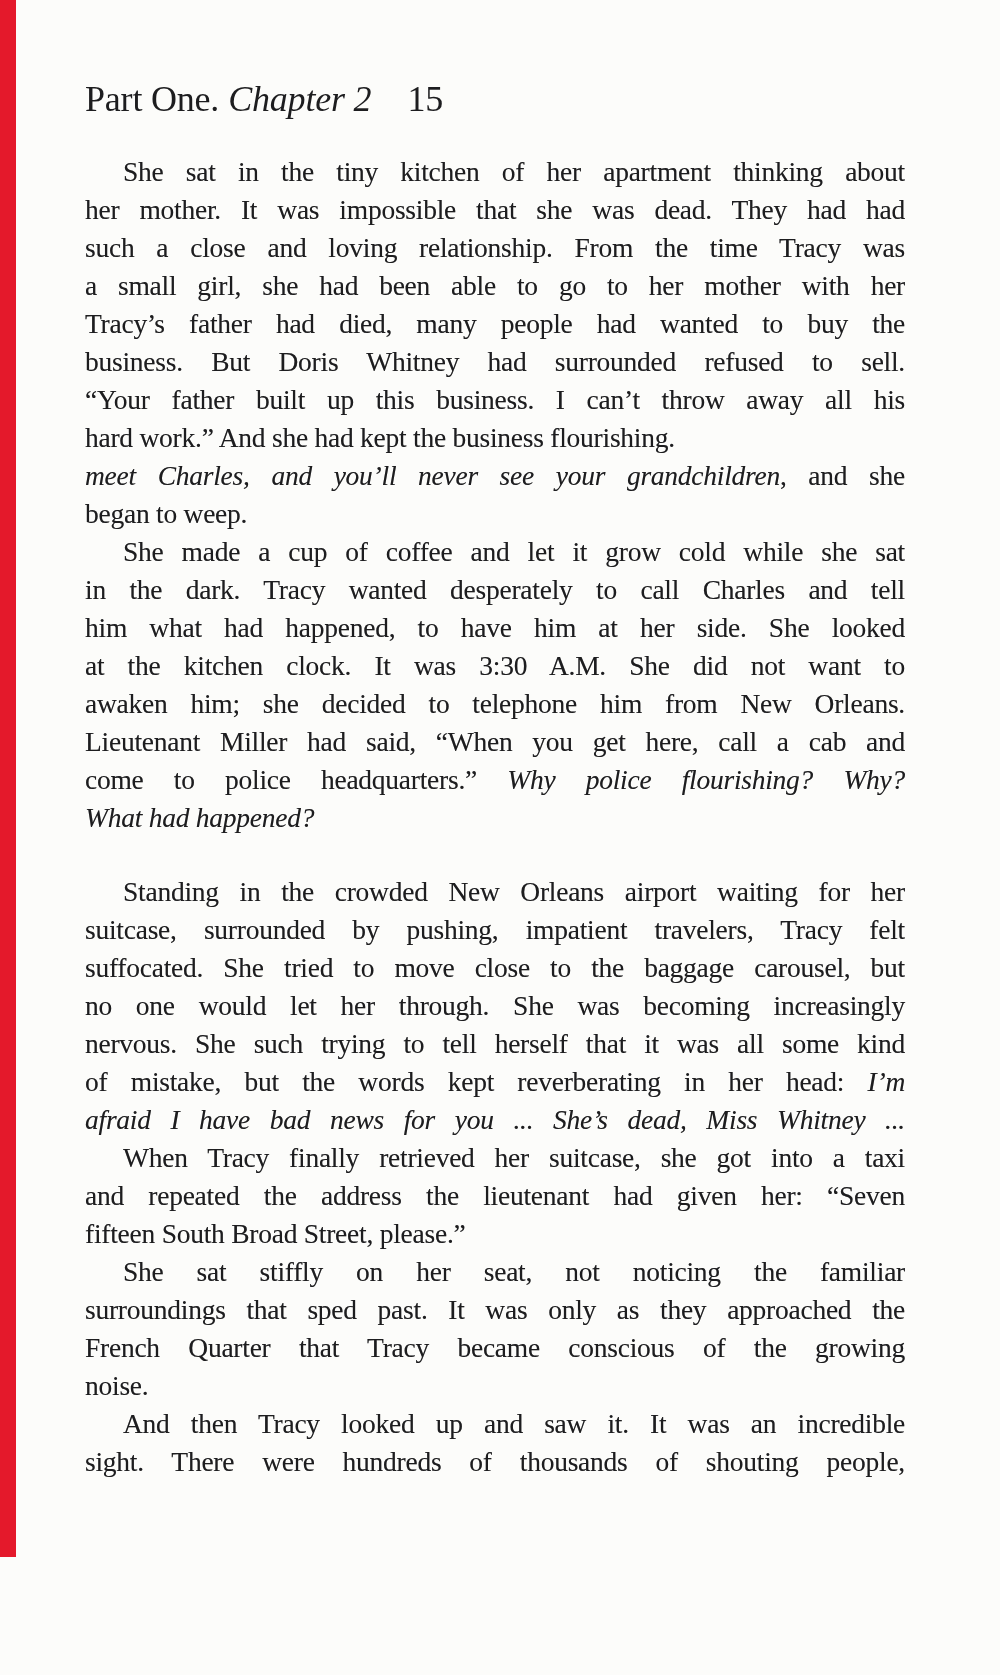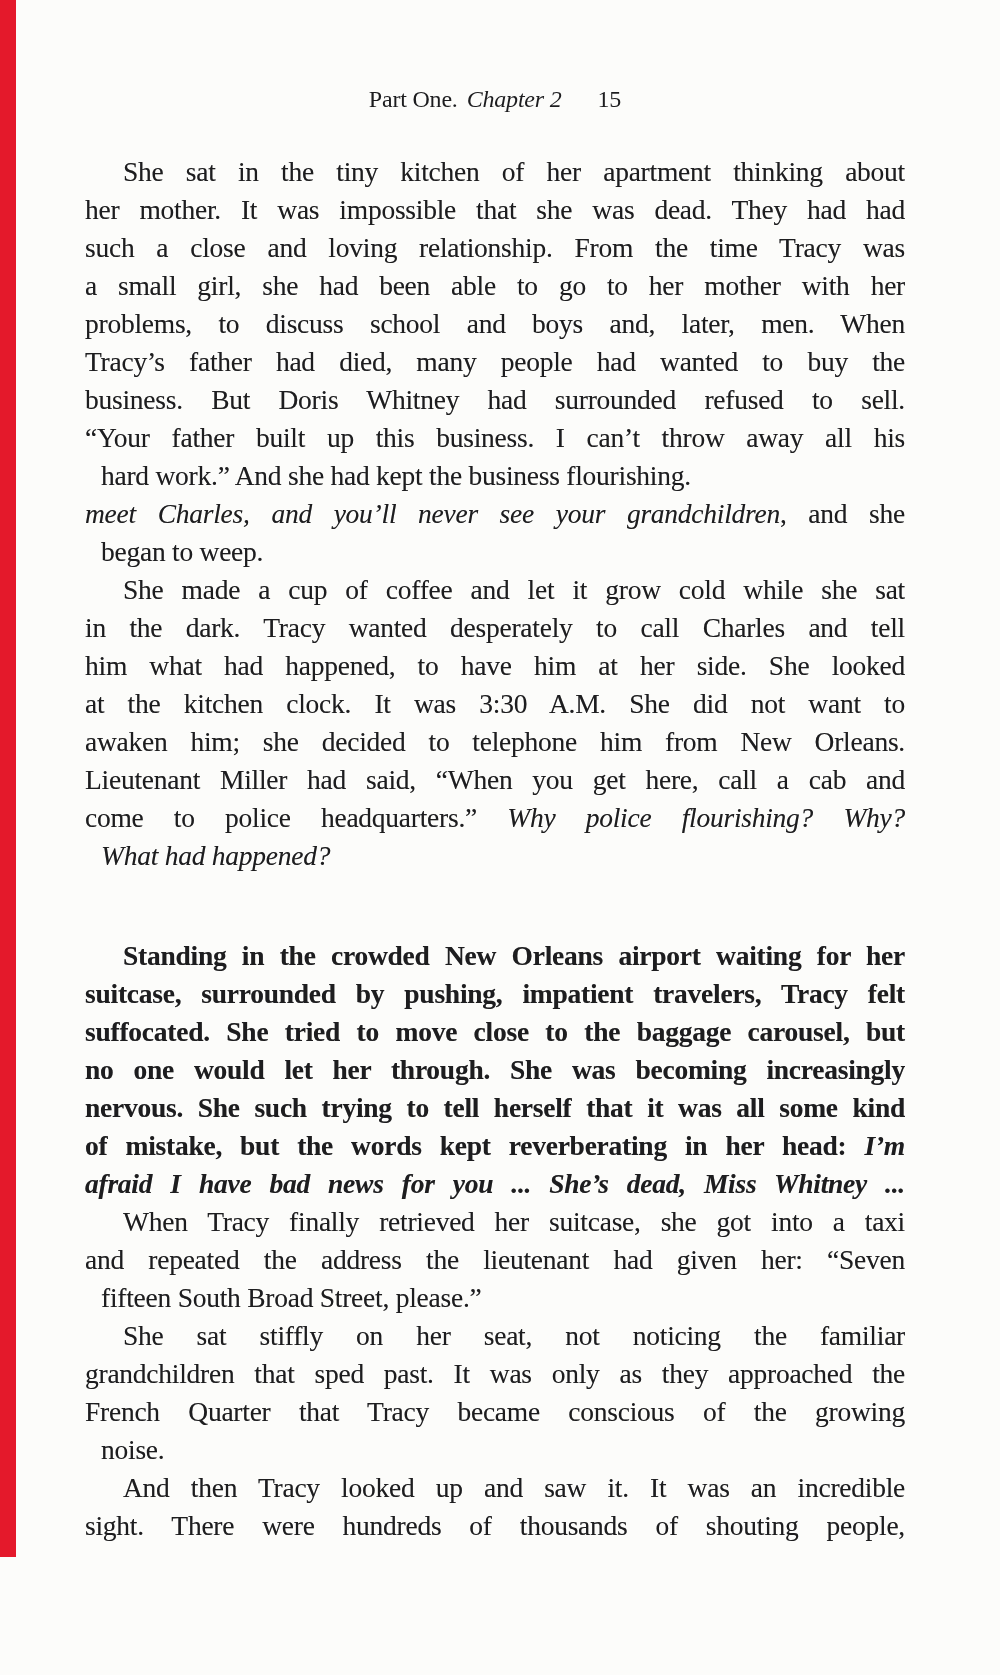--- a/index.html
+++ b/index.html
@@ -22,70 +22,69 @@
     width: 16px;
     height: 1557px;
     background: #e4192b;
   }
 
   .running-header {
     position: absolute;
     top: 80px;
     left: 85px;
     width: 820px;
-    text-align: center;
-    font-size: 24px;
+    text-align: left;
+    font-size: 36px;
     line-height: 38px;
     letter-spacing: -0.2px;
     white-space: nowrap;
   }
   .running-header .chap { margin-left: 9px; font-style: italic; }
   .running-header .pagenum { margin-left: 36px; }
 
   .body-text {
     position: absolute;
     top: 153px;
     left: 85px;
     width: 820px;
     font-size: 27.5px;
     letter-spacing: -0.25px;
     text-shadow: 0 0 0.4px rgba(20,20,20,0.35);
   }
 
   .para { margin: 0; }
-  .para.section-gap { margin-top: 62px; font-weight: bold; }
+  .para.section-gap { margin-top: 36px; }
 
   .line {
     height: 38px;
     line-height: 38px;
     text-align: justify;
     text-align-last: justify;
     overflow: visible;
   }
-  .line.last { text-align-last: left; margin-left: 16px; }
+  .line.last { text-align-last: left; }
   .line.indent { text-indent: 38px; }
   .line i { font-style: italic; }
 </style>
 </head>
 <body>
 
 <div class="page" style="background: rgb(252, 252, 250); color: rgb(29, 29, 31);">
   <div class="spine" style="background: rgb(228, 25, 43);"></div>
 
   <div class="running-header">
     <span>Part One.</span><span class="chap">Chapter 2</span><span class="pagenum">15</span>
   </div>
 
   <div class="body-text" id="body-text">
       <div class="para">
         <div class="line indent"><span>She sat in the tiny kitchen of her apartment thinking about</span></div>
         <div class="line"><span>her mother. It was impossible that she was dead. They had had</span></div>
         <div class="line"><span>such a close and loving relationship. From the time Tracy was</span></div>
         <div class="line"><span>a small girl, she had been able to go to her mother with her</span></div>
-        <div class="line"><span>problems, to discuss school and boys and, later, men. When</span></div>
         <div class="line"><span>Tracy’s father had died, many people had wanted to buy the</span></div>
         <div class="line"><span>business. But Doris Whitney had surrounded refused to sell.</span></div>
         <div class="line"><span>“Your father built up this business. I can’t throw away all his</span></div>
         <div class="line last"><span>hard work.” And she had kept the business flourishing.</span></div>
       </div>
       <div class="para">
         <div class="line"><i>meet Charles, and you’ll never see your grandchildren</i><span>, and she</span></div>
         <div class="line last"><span>began to weep.</span></div>
       </div>
       <div class="para">
@@ -107,21 +106,21 @@
         <div class="line"><span>of mistake, but the words kept reverberating in her head: </span><i>I’m</i></div>
         <div class="line"><i>afraid I have bad news for you ... She’s dead, Miss Whitney ...</i></div>
       </div>
       <div class="para">
         <div class="line indent"><span>When Tracy finally retrieved her suitcase, she got into a taxi</span></div>
         <div class="line"><span>and repeated the address the lieutenant had given her: “Seven</span></div>
         <div class="line last"><span>fifteen South Broad Street, please.”</span></div>
       </div>
       <div class="para">
         <div class="line indent"><span>She sat stiffly on her seat, not noticing the familiar</span></div>
-        <div class="line"><span>grandchildren that sped past. It was only as they approached the</span></div>
+        <div class="line"><span>surroundings that sped past. It was only as they approached the</span></div>
         <div class="line"><span>French Quarter that Tracy became conscious of the growing</span></div>
         <div class="line last"><span>noise.</span></div>
       </div>
       <div class="para">
         <div class="line indent"><span>And then Tracy looked up and saw it. It was an incredible</span></div>
         <div class="line"><span>sight. There were hundreds of thousands of shouting people,</span></div>
       </div>
     </div>
 </div>
 

